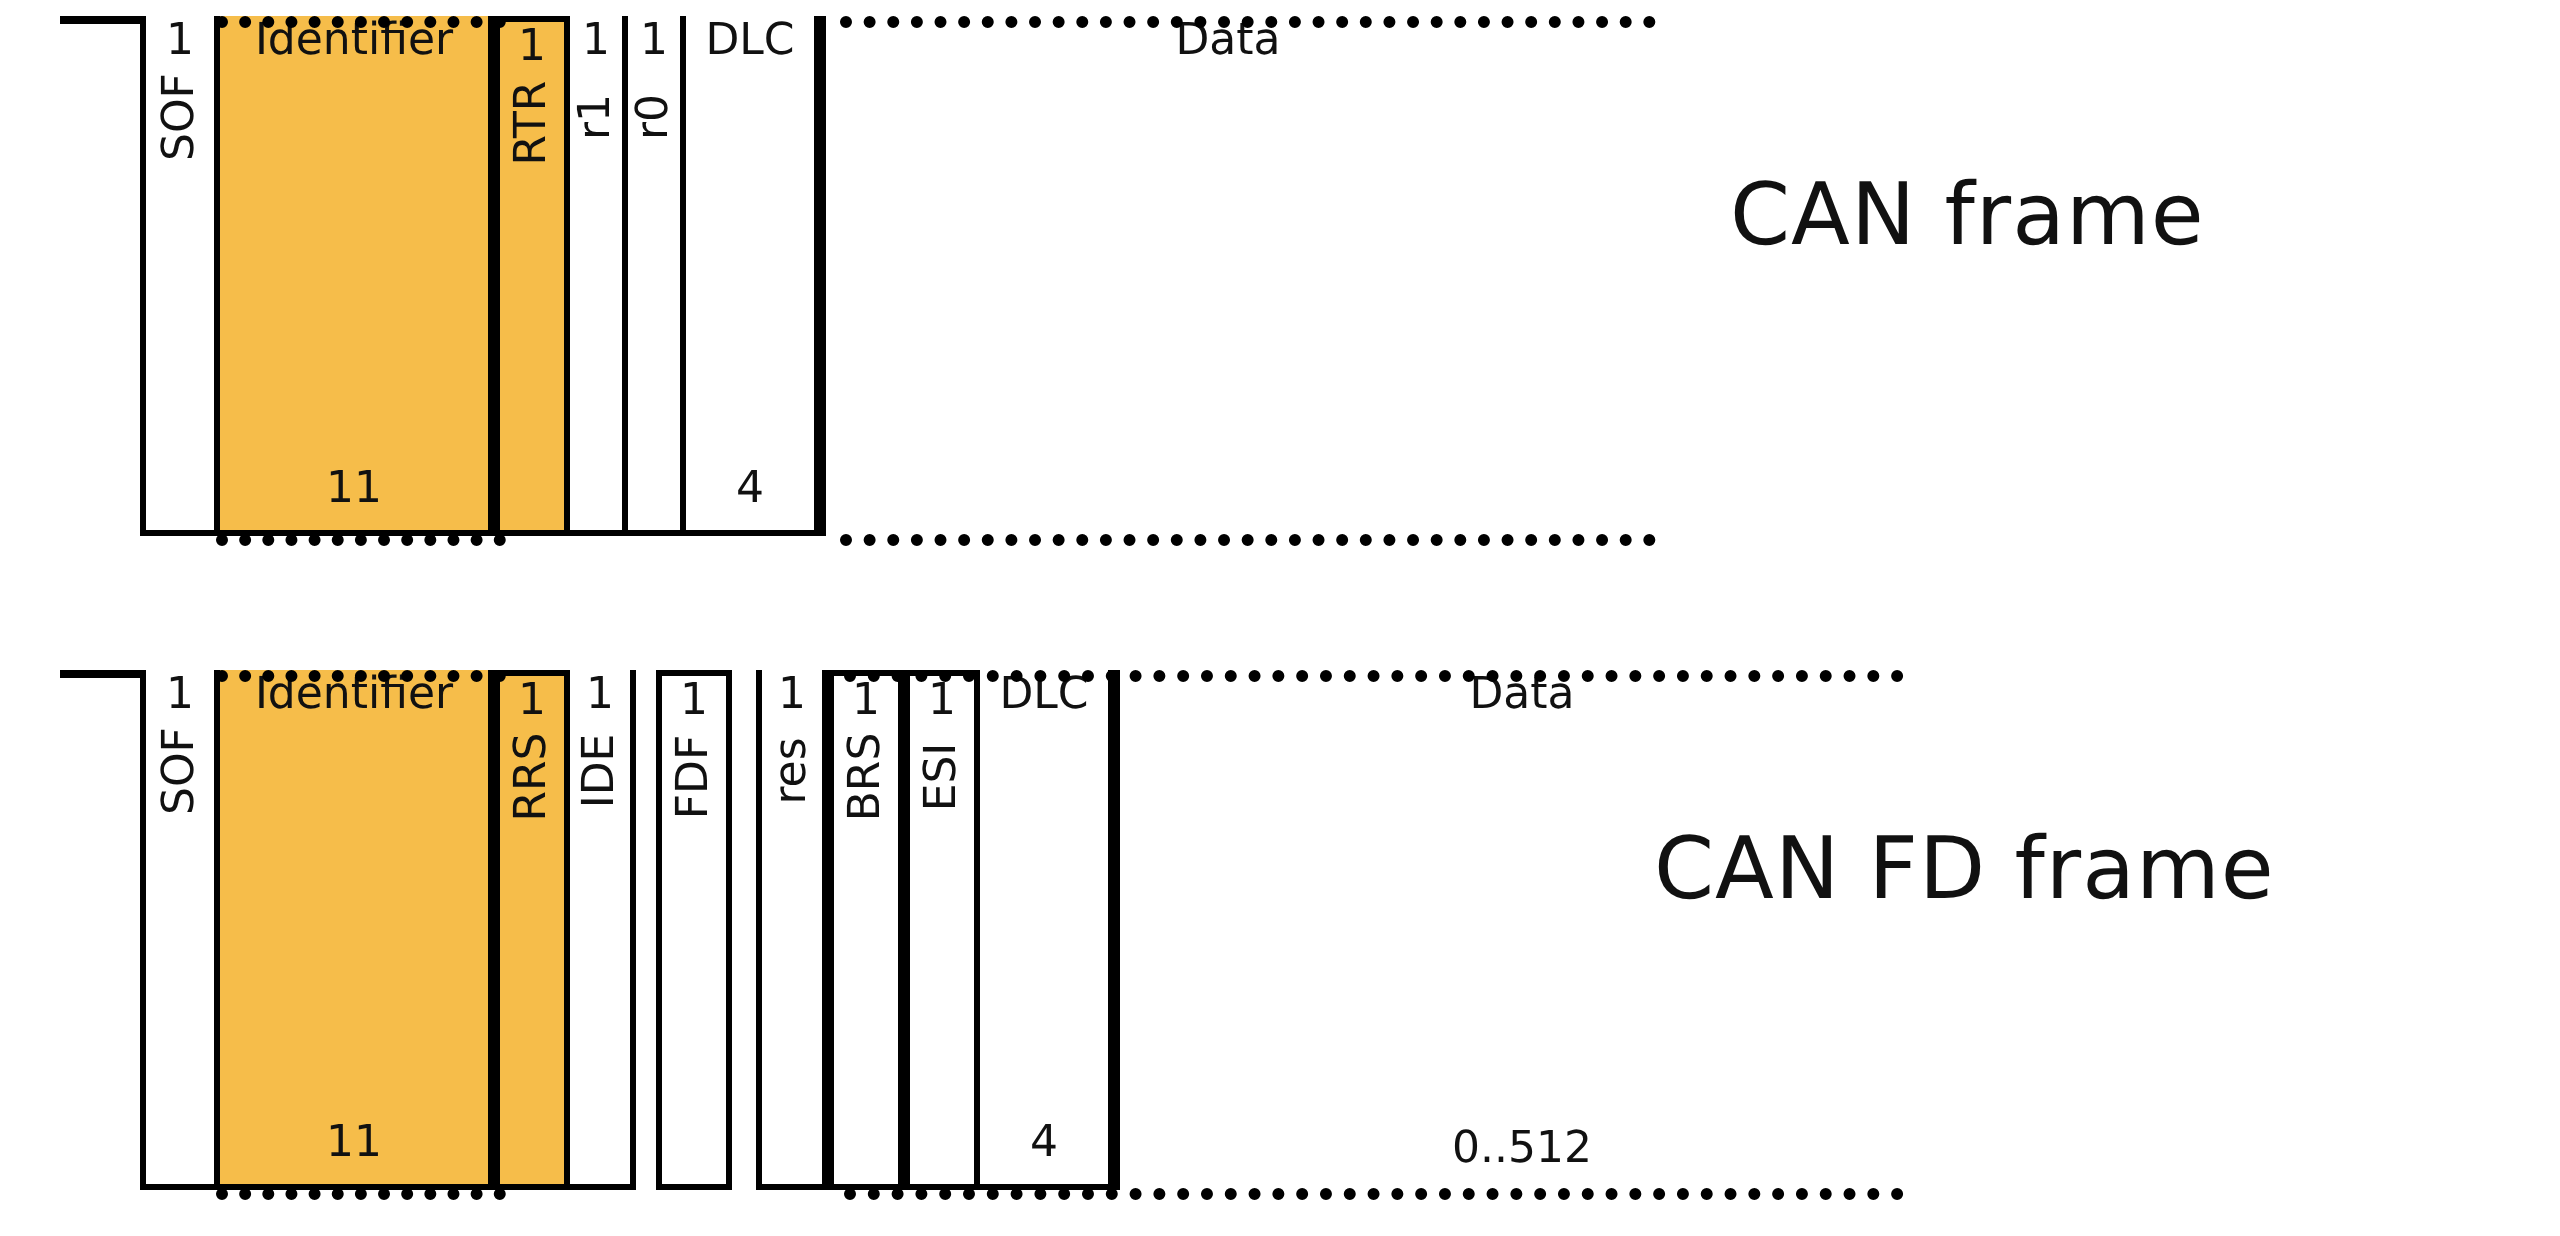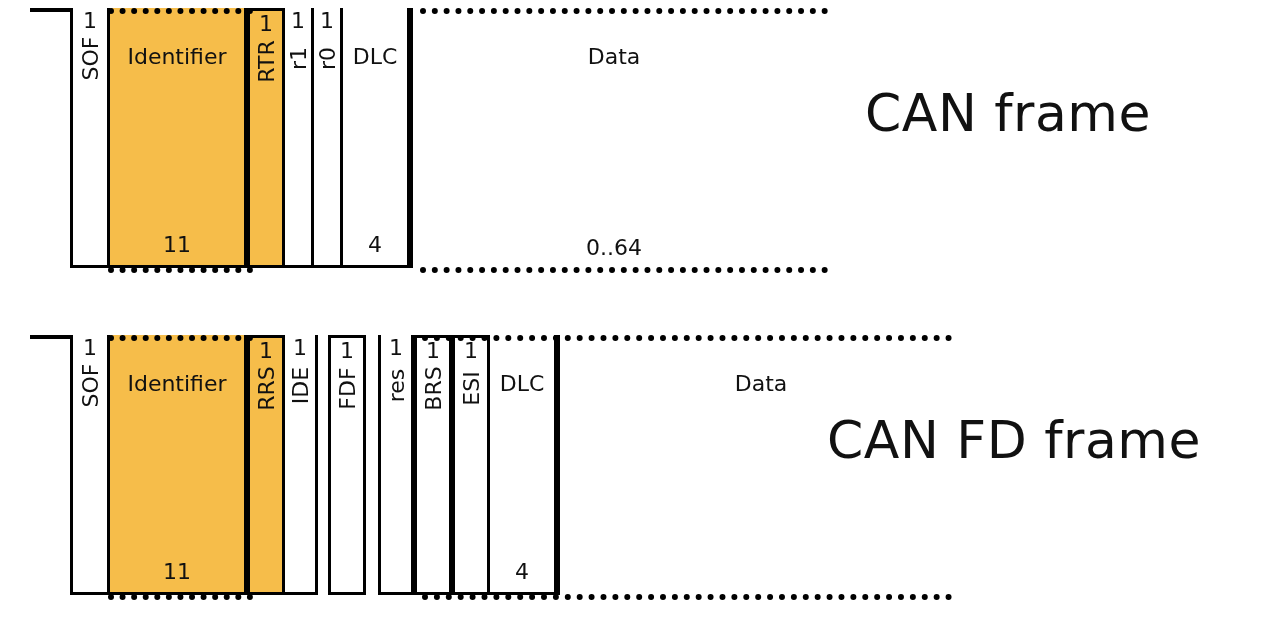--- a/index.html
+++ b/index.html
@@ -13,21 +13,21 @@
   .frame{
     position:absolute;
     left:30px;
     width:1220px;
   }
   .frame.can   {top:8px;}
   .frame.canfd {top:335px;}
   .title{
     position:absolute;
     top:75px;
-    font-size:52px;
+    font-size:43px;
     font-weight:400;
     letter-spacing:0.5px;
   }
   .can   .title{left:835px;}
   .canfd .title{left:797px;}
 
   
   .strip{
     position:absolute;
     left:40px;
@@ -43,21 +43,20 @@
     flex-direction:column;
     justify-content:space-between;
     border:3px solid #000;
     border-top:none;        
     box-sizing:border-box;
     text-align:center;
   }
   .box.closed{border-top:3px solid #000;}
   .box .name{
     font-size:22px;
-    margin-top:36px;
     white-space:nowrap;
   }
   .box .name.rot{
     transform:rotate(-90deg);
     transform-origin:center;
     margin-top:0;
     position:absolute;
     left:50%;top:38px;
     translate:-50% 0;
   }
@@ -114,21 +113,20 @@
       <div class="box" style="width: 32px; margin-left: -3px;">
         <div class="name rot">r0</div>
         <div class="bits">1</div>
       </div>
       <div class="box" style="width: 70px; margin-left: -3px;">
         <div class="name">DLC</div>
         <div class="bits">4</div>
       </div>
       <div class="box" style="width: 405px; border-top: none; border-right: none; border-bottom: none; border-left: 3px solid rgb(0, 0, 0);">
         <div class="name">Data</div>
-        <div class="bits">0..64</div>
       </div>
     </div>
   <div class="title">CAN frame</div>
 <div class="dots" style="left: 78px; top: 0px; width: 145px;"></div>
     <div class="dots" style="left: 78px; top: 259px; width: 145px;"></div>
     <div class="dots" style="left: 390px; top: 0px; width: 408px;"></div>
     <div class="dots" style="left: 390px; top: 259px; width: 408px;"></div>
   </div>
 
 <div class="frame canfd">
@@ -167,20 +165,21 @@
       <div class="box closed" style="width: 38px;">
         <div class="name rot">ESI</div>
         <div class="bits">1</div>
       </div>
       <div class="box" style="width: 70px; margin-left: -3px;">
         <div class="name">DLC</div>
         <div class="bits">4</div>
       </div>
       <div class="box" style="width: 405px; border-top: none; border-right: none; border-bottom: none; border-left: 3px solid rgb(0, 0, 0);">
         <div class="name">Data</div>
+        <div class="bits">0..512</div>
       </div>
     </div>
   <div class="title">CAN FD frame</div>
 <div class="dots" style="left: 78px; top: 0px; width: 145px;"></div>
     <div class="dots" style="left: 78px; top: 259px; width: 145px;"></div>
     <div class="dots" style="left: 392px; top: 0px; width: 530px;"></div>
     <div class="dots" style="left: 392px; top: 259px; width: 530px;"></div>
   </div>
 
 </body></html>

